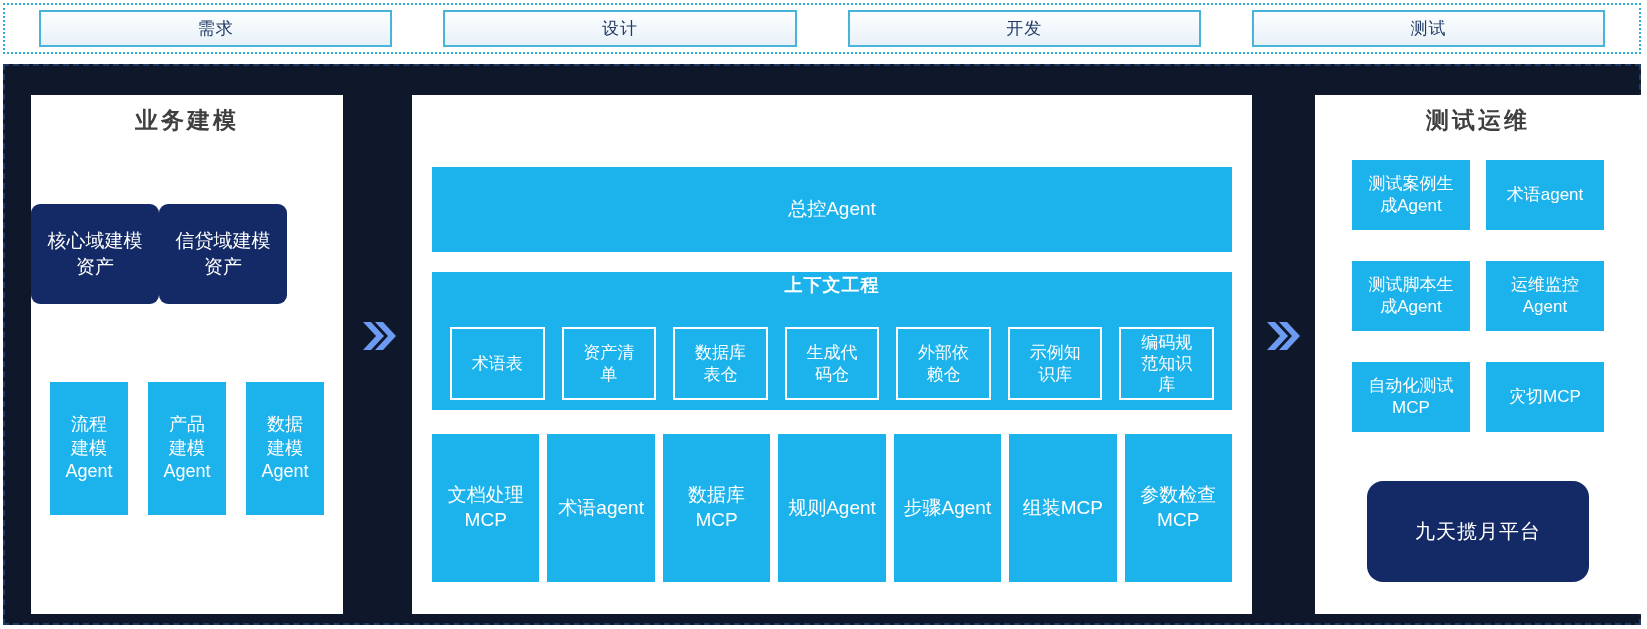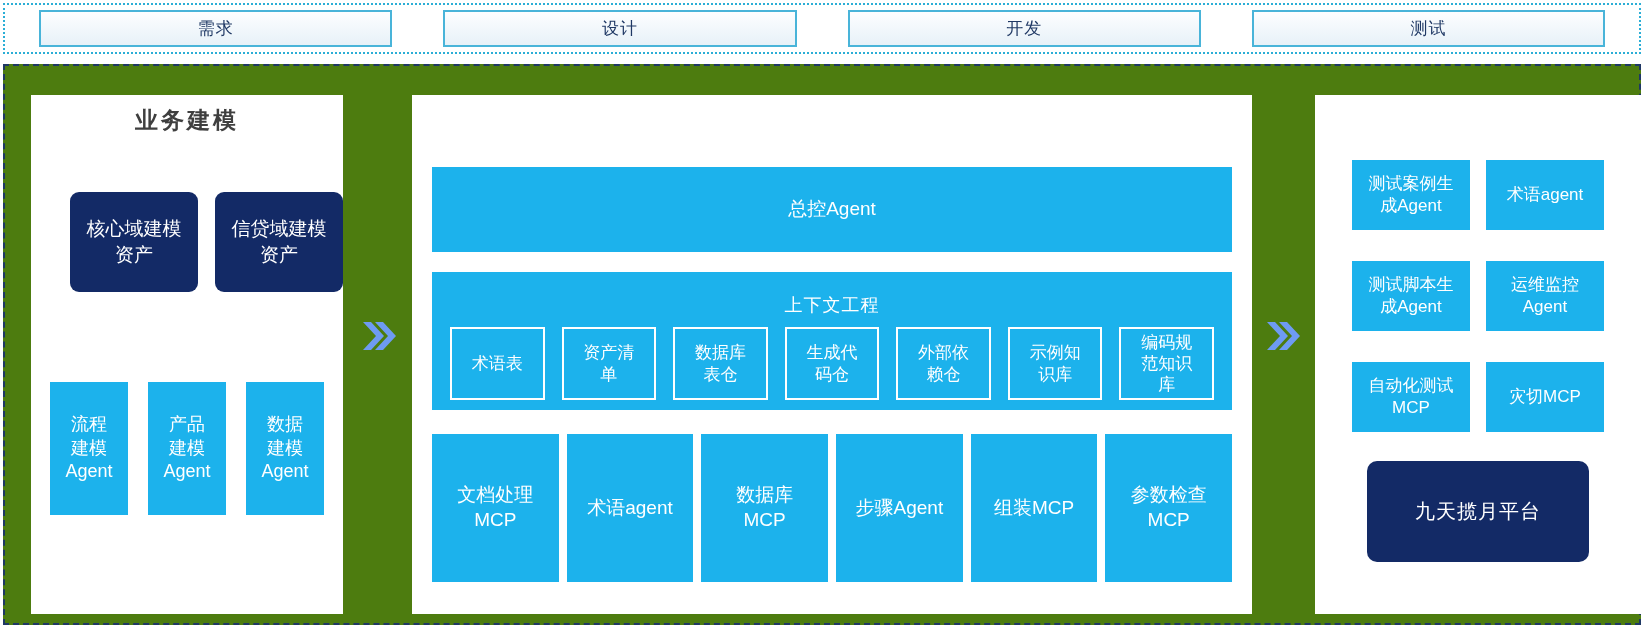--- a/index.html
+++ b/index.html
@@ -17,21 +17,21 @@
     flex:1 1 0; height:37px; box-sizing:border-box;
     border:2px solid #49B4D9;
     background:linear-gradient(180deg,#fdfeff 0%,#e7f1f8 100%);
     color:#1F3864; font-size:17px;
     display:flex; align-items:center; justify-content:center;
     letter-spacing:1px;
   }
   
   .main {
     position:absolute; left:3px; top:64px; width:1638px; height:561px;
-    box-sizing:border-box; border:2px dashed #1F3864; background:#4d7c0f;
+    box-sizing:border-box; border:2px dashed #1F3864; background:#0f172a;
   }
   .panel { position:absolute; top:29px; height:519px; background:#ffffff; }
   .panel-left  { left:26px;   width:312px; }
   .panel-mid   { left:407px;  width:840px; }
   .panel-right { left:1310px; width:326px; }
   .panel-title {
     margin:0; position:absolute; top:10px; left:0; right:0;
     text-align:center; font-size:23px; font-weight:bold; color:#3F3F3F;
     letter-spacing:3px;
   }
@@ -39,54 +39,54 @@
     background:#1CB2EC; color:#ffffff; text-align:center;
     display:flex; align-items:center; justify-content:center;
     white-space:pre-line; line-height:1.3;
   }
   .navy-box {
     background:#132A66; color:#ffffff; text-align:center;
     display:flex; align-items:center; justify-content:center;
     white-space:pre-line; line-height:1.35;
   }
   
-  .assets-row { position:absolute; top:97px; left:0; right:0; display:flex; justify-content:flex-end; gap:17px; }
+  .assets-row { position:absolute; top:109px; left:0; right:0; display:flex; justify-content:flex-start; }
   .asset-box  { width:128px; height:100px; border-radius:9px; font-size:19px; }
   .agents-row { position:absolute; top:287px; left:0; right:0; display:flex; justify-content:center; gap:20px; }
   .agent-box  { width:78px; height:133px; font-size:18px; }
   
   .master-bar {
     position:absolute; left:20px; top:72px; width:800px; height:85px;
     font-size:19px;
     text-align:right;
   }
   .context-box {
     position:absolute; left:20px; top:177px; width:800px; height:138px;
     background:#1CB2EC;
   }
-  .context-title { text-align:center; color:#ffffff; font-size:18px; padding-top:21px; letter-spacing:1px; }
+  .context-title { text-align:center; color:#ffffff; font-size:18px; padding-top:1px; letter-spacing:1px;font-weight:bold; }
   .context-items { position:absolute; left:18px; right:18px; bottom:10px; display:flex; gap:17px; }
   .context-item {
     flex:1 1 0; height:73px; box-sizing:border-box; border:2px solid #ffffff;
     background:transparent; color:#ffffff; font-size:17px;
     display:flex; align-items:center; justify-content:center;
     text-align:center; white-space:pre-line; line-height:1.25;
   }
   .workers-row { position:absolute; left:20px; top:339px; width:800px; display:flex; gap:8px; }
   .worker-box  { flex:1 1 0; height:148px; font-size:19px; }
   
   .testops-grid {
     position:absolute; top:65px; left:0; right:0;
     display:grid; grid-template-columns:118px 118px; column-gap:16px; row-gap:31px;
     justify-content:center;
   }
   .test-box { height:70px; font-size:17px; padding:0 6px; }
   .platform-box {
-    position:absolute; top:366px; left:50%; transform:translateX(-50%);
-    width:222px; height:101px; border-radius:10px; font-size:20px; letter-spacing:1px;
+    position:absolute; top:386px; left:50%; transform:translateX(-50%);
+    width:222px; height:101px; border-radius:16px; font-size:20px; letter-spacing:1px;
   }
   
   .chevron { position:absolute; top:256px; width:34px; height:28px; }
   .chevron-left  { left:357px; }
   .chevron-right { left:1261px; }
   .chevron svg { display:block; }
 </style>
 </head>
 <body>
 
@@ -149,35 +149,37 @@
 范知识
 库</div>
         </div>
       </div>
       <div class="workers-row">
         <div class="cbox worker-box">文档处理
 MCP</div>
         <div class="cbox worker-box">术语agent</div>
         <div class="cbox worker-box">数据库
 MCP</div>
+        <div class="cbox worker-box">规则Agent</div>
         <div class="cbox worker-box">步骤Agent</div>
         <div class="cbox worker-box">组装MCP</div>
         <div class="cbox worker-box">参数检查
 MCP</div>
       </div>
     </section>
 
     <div class="chevron chevron-right">
       <svg width="34" height="28" viewBox="0 0 34 28" aria-hidden="true">
         <polygon points="1,0 9,0 22,14 9,28 1,28 14,14" fill="#6E9BF2"></polygon>
         <polygon points="13,0 21,0 34,14 21,28 13,28 26,14" fill="#6E9BF2"></polygon>
       </svg>
     </div>
 
     <section class="panel panel-right">
+      <h2 class="panel-title">测试运维</h2>
       <div class="testops-grid">
         <div class="cbox test-box">测试案例生
 成Agent</div>
         <div class="cbox test-box">术语agent</div>
         <div class="cbox test-box">测试脚本生
 成Agent</div>
         <div class="cbox test-box">运维监控
 Agent</div>
         <div class="cbox test-box">自动化测试
 MCP</div>

